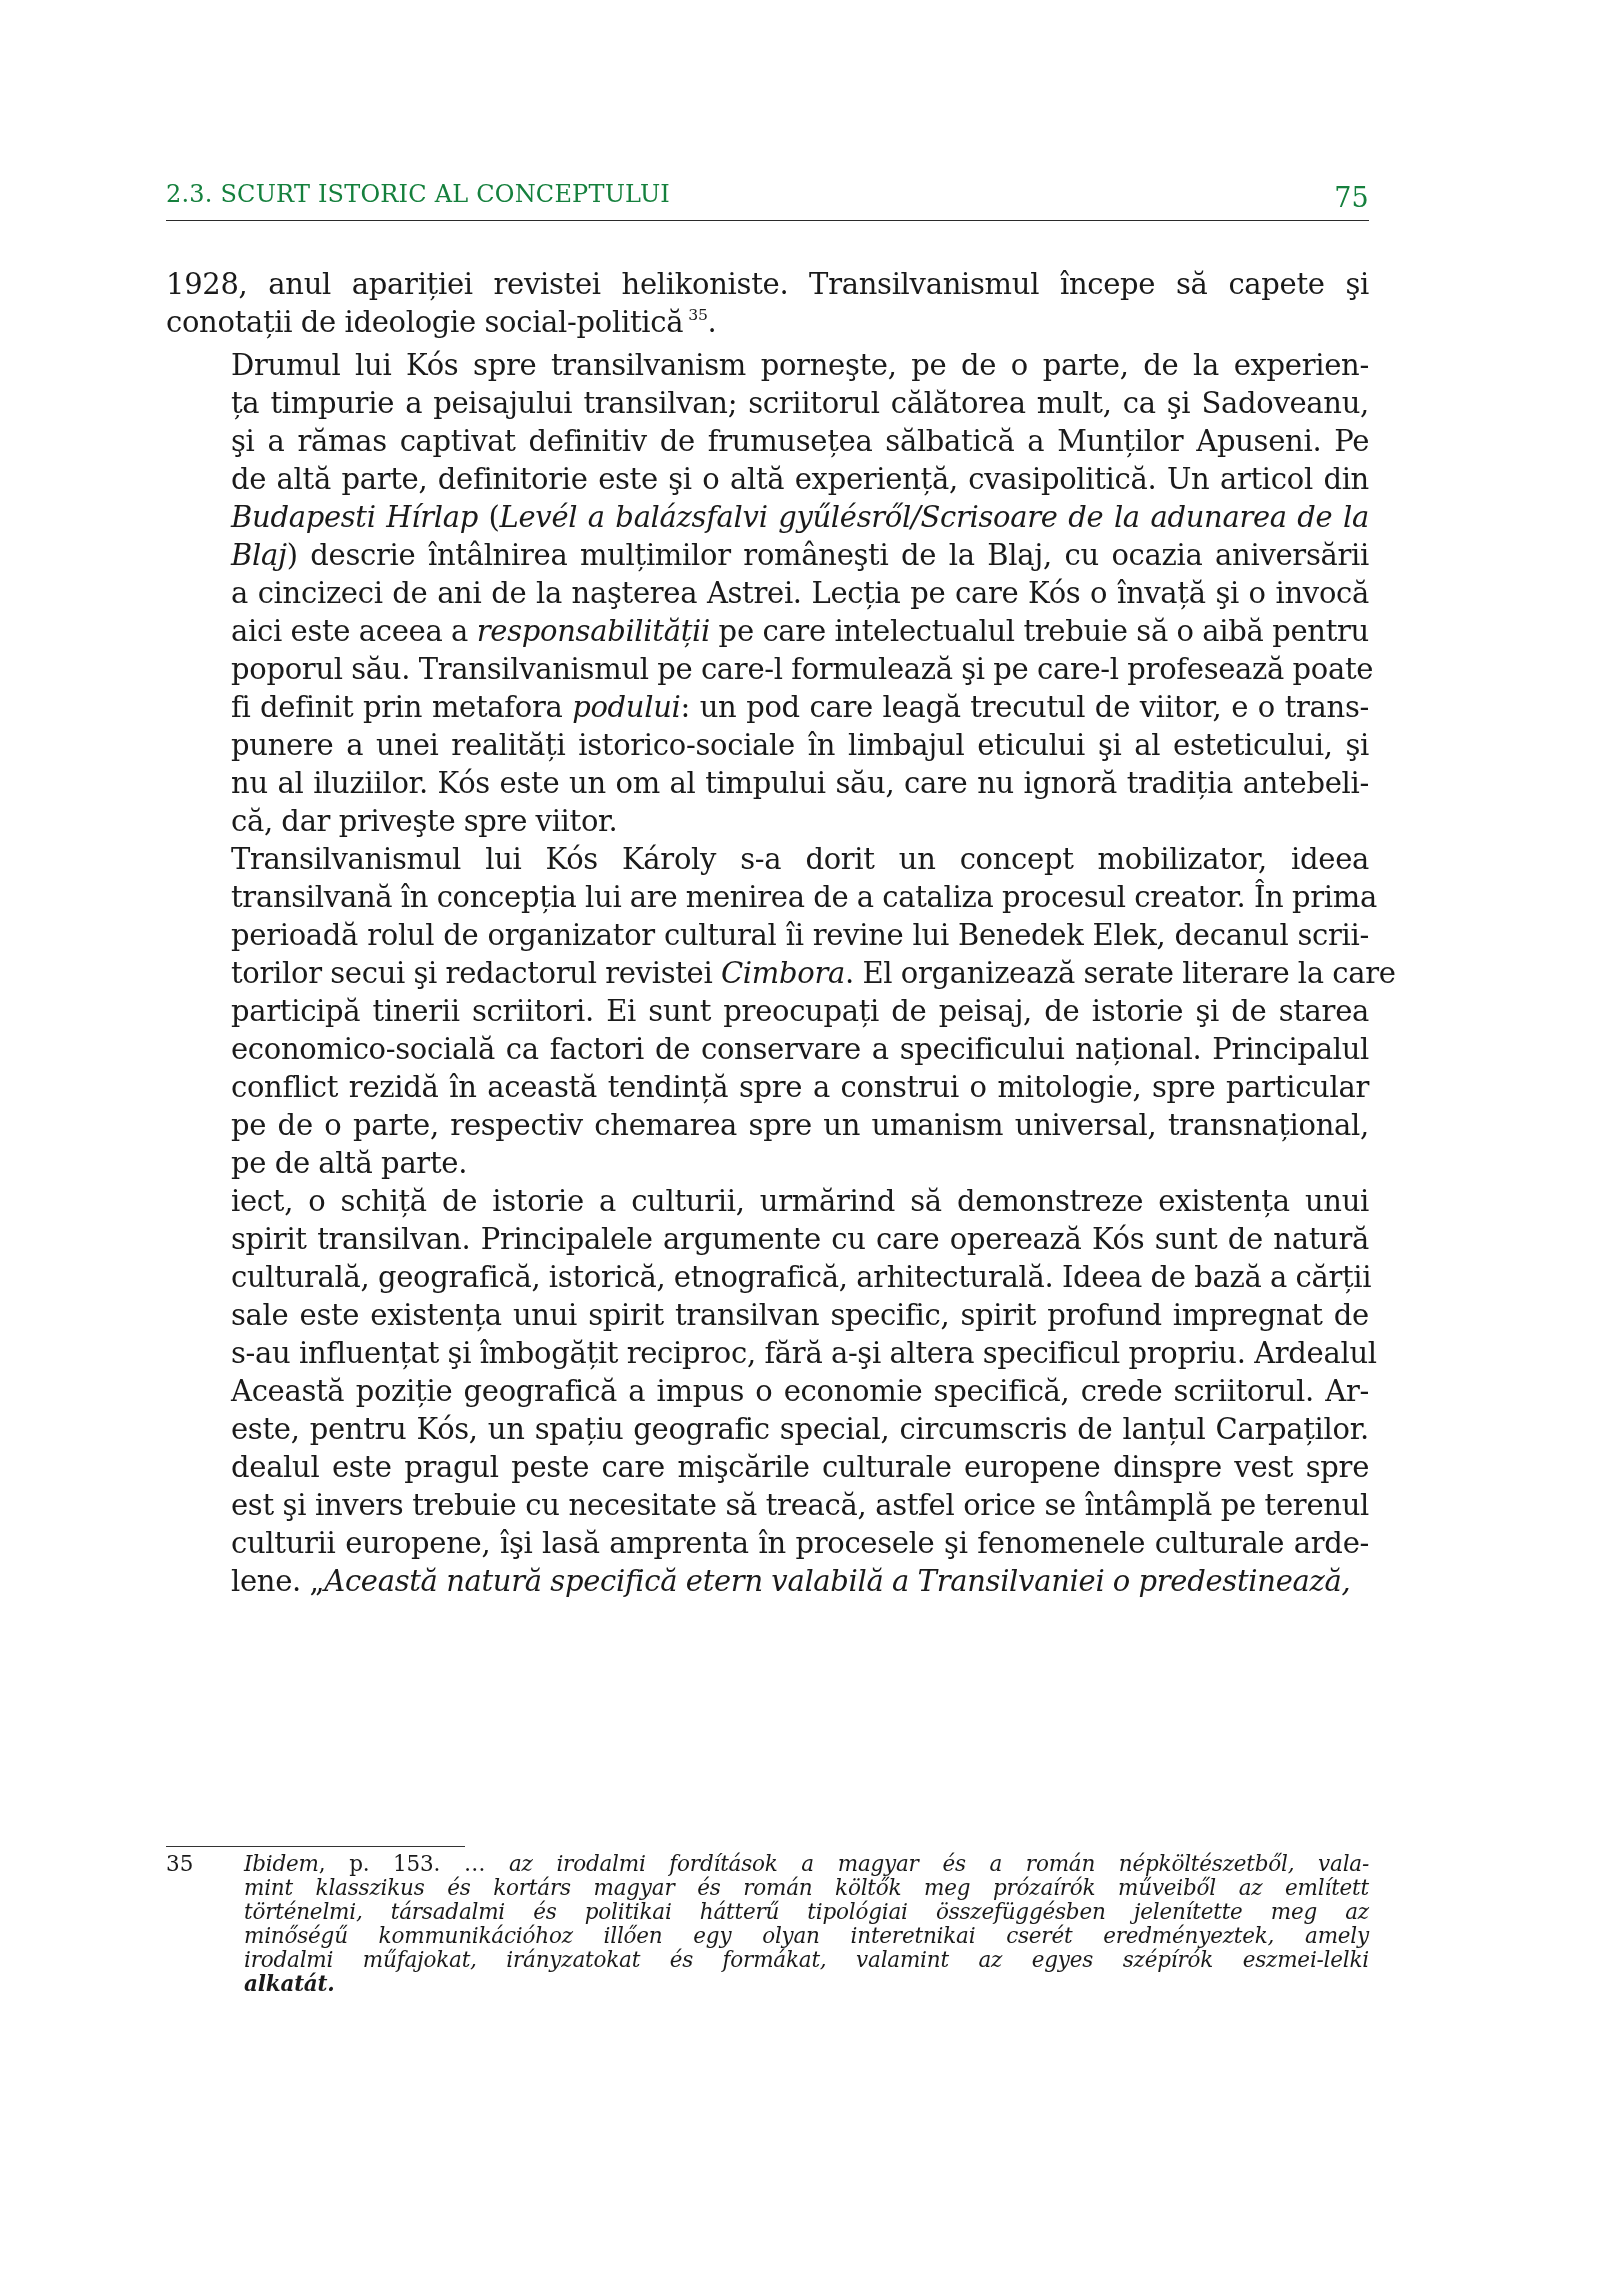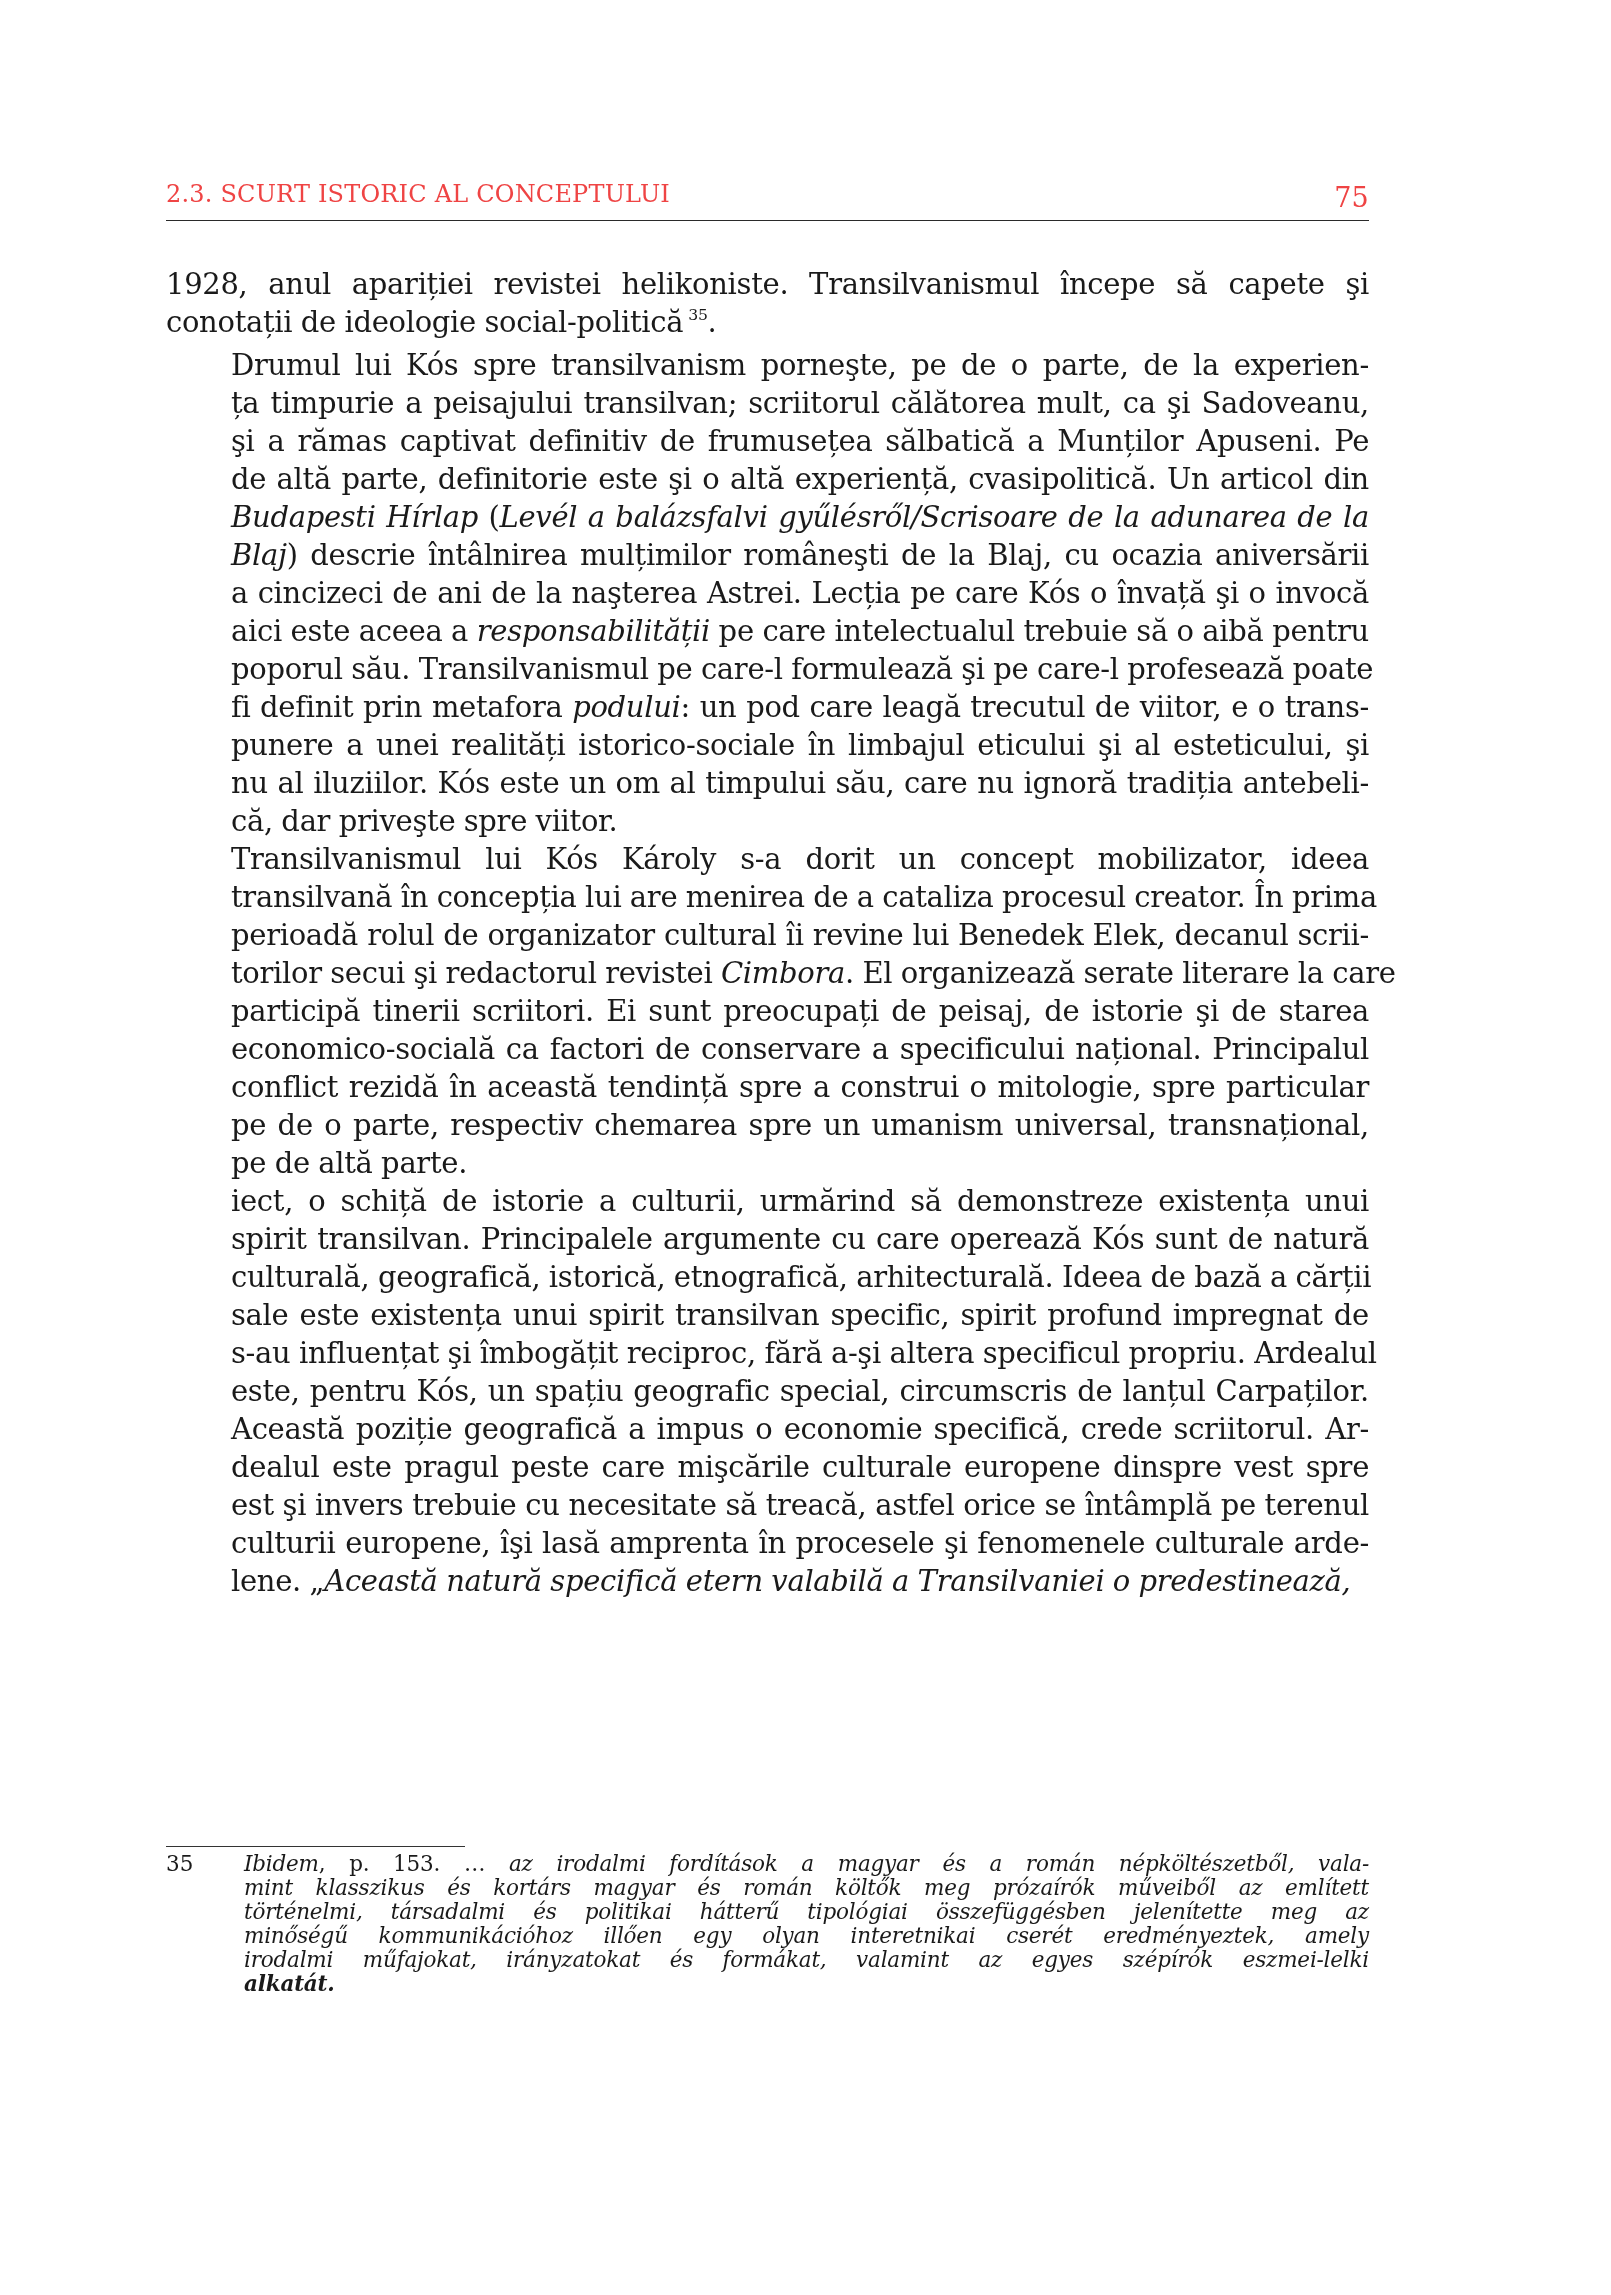--- a/index.html
+++ b/index.html
@@ -24,21 +24,21 @@
   .running-head {
     position: absolute;
     top: 177px;
     left: 0;
     width: 1203px;
     height: 43px;
     border-bottom: 1.7px solid #2a2a2a;
     font-family: "DejaVu Serif", serif;
     font-size: 24px;
     letter-spacing: 0.2px;
-    color: #ef4444;
+    color: #15803d;
   }
   .running-head .section {
     position: absolute;
     left: 0;
     top: 3.3px;
   }
   .running-head .folio {
     position: absolute;
     right: 0;
     top: 5px;
@@ -162,22 +162,22 @@
         <span class="ln"><span>conflict rezidă în această tendință spre a construi o mitologie, spre particular</span></span>
         <span class="ln"><span>pe de o parte, respectiv chemarea spre un umanism universal, transnațional,</span></span>
         <span class="ln last"><span>pe de altă parte.</span></span>
       </p>
       <p class="indent">
         <span class="ln"><span>iect, o schiță de istorie a culturii, urmărind să demonstreze existența unui</span></span>
         <span class="ln"><span>spirit transilvan. Principalele argumente cu care operează Kós sunt de natură</span></span>
         <span class="ln"><span>culturală, geografică, istorică, etnografică, arhitecturală. Ideea de bază a cărții</span></span>
         <span class="ln"><span>sale este existența unui spirit transilvan specific, spirit profund impregnat de</span></span>
         <span class="ln"><span>s-au influențat şi îmbogățit reciproc, fără a-şi altera specificul propriu. Ardealul</span></span>
+        <span class="ln"><span>Această poziție geografică a impus o economie specifică, crede scriitorul. Ar-</span></span>
         <span class="ln"><span>este, pentru Kós, un spațiu geografic special, circumscris de lanțul Carpaților.</span></span>
-        <span class="ln"><span>Această poziție geografică a impus o economie specifică, crede scriitorul. Ar-</span></span>
         <span class="ln"><span>dealul este pragul peste care mişcările culturale europene dinspre vest spre</span></span>
         <span class="ln"><span>est şi invers trebuie cu necesitate să treacă, astfel orice se întâmplă pe terenul</span></span>
         <span class="ln"><span>culturii europene, îşi lasă amprenta în procesele şi fenomenele culturale arde-</span></span>
         <span class="ln last"><span>lene. „</span><i>Această natură specifică etern valabilă a Transilvaniei o predestinează,</i></span>
       </p>
     </div>
 
   <div class="footnote-rule"></div>
 
   <div class="footnotes" id="footnotes">

